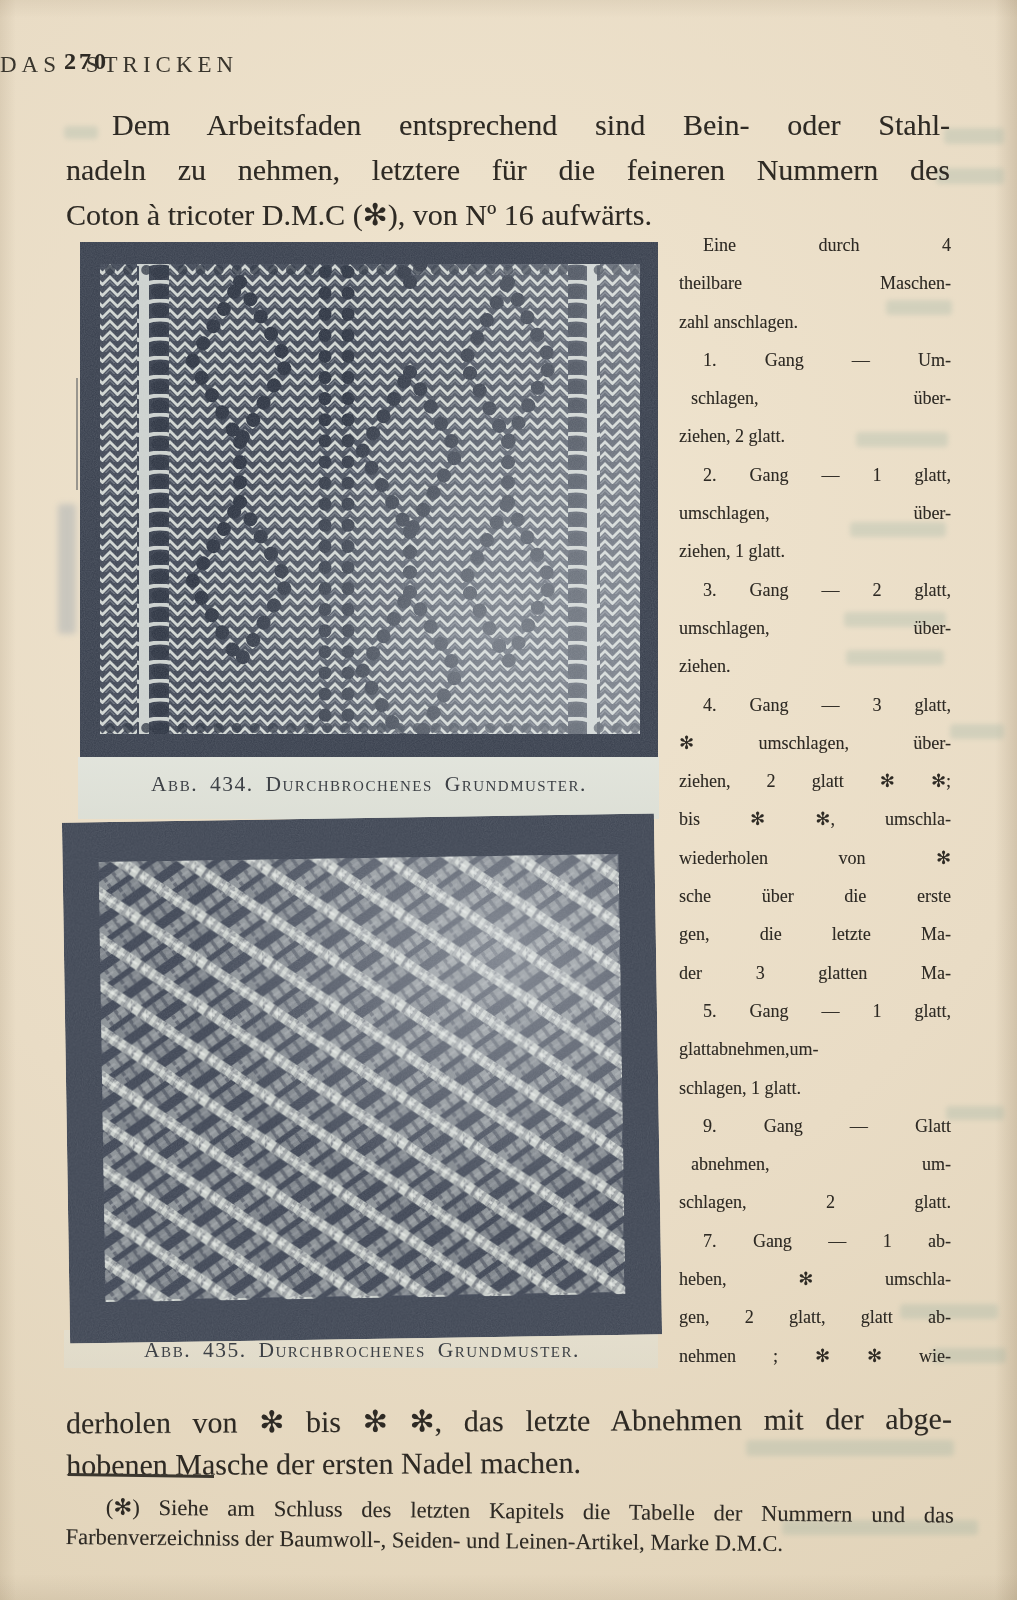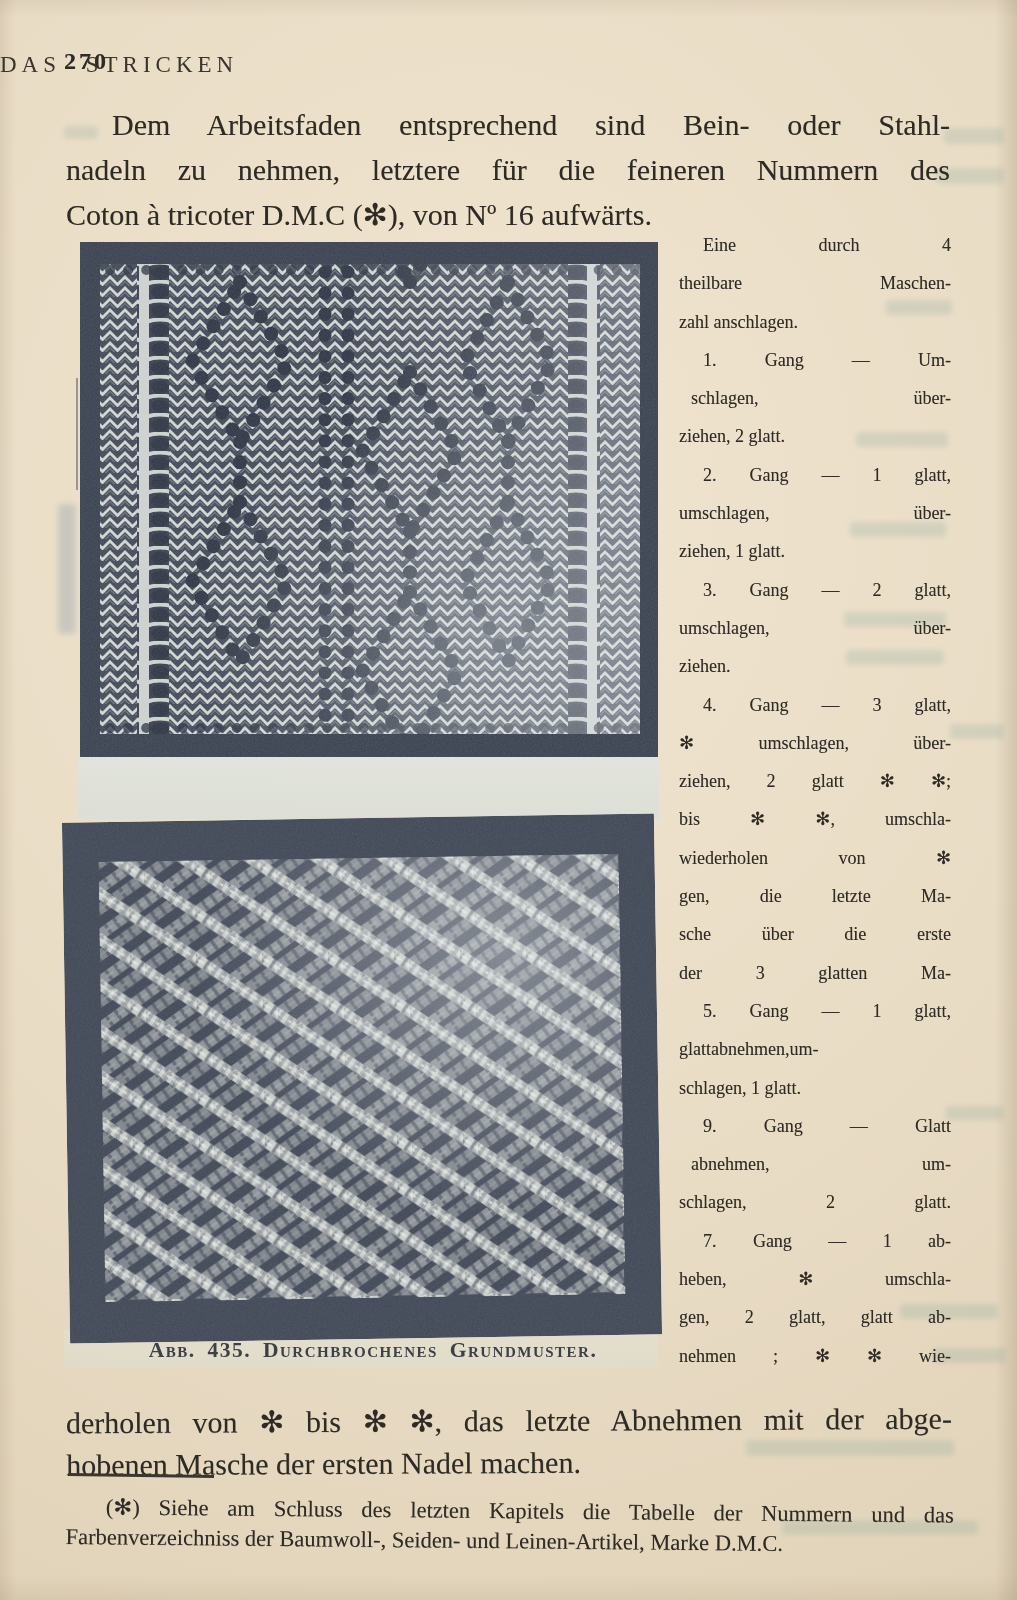--- a/index.html
+++ b/index.html
@@ -38,21 +38,21 @@
   .rcol .ind2{text-indent:12px;}
   .fnote .ind{text-indent:40px;}
   .band{position:absolute;}
   .band1{left:78px;top:757px;width:581px;height:62px;
         background:linear-gradient(#e0e5df,#dadfd8);opacity:.85;}
   .band2{left:64px;top:1330px;width:594px;height:38px;
         background:linear-gradient(#e2e2d6,#dcddd1);opacity:.55;}
   .cap{position:absolute;text-align:center;font-variant:small-caps;letter-spacing:1.5px;
        word-spacing:5px;font-size:21.5px;color:#3d4146;}
   .cap1{left:80px;top:772px;width:578px;}
-  .cap2{left:77px;top:1338px;width:592px;font-weight:bold;}
+  .cap2{left:66px;top:1338px;width:592px;}
   .fig{position:absolute;}
   .fig1{left:80px;top:242px;width:578px;height:515px;}
   .fig2{left:66px;top:818px;width:592px;height:521px;transform:rotate(-.9deg);}
   .g{position:absolute;background:#7fa296;opacity:.22;filter:blur(2.5px);border-radius:4px;}
   .gstrip{position:absolute;background:#93a0ac;opacity:.38;filter:blur(3px);border-radius:3px;}
   .gline{position:absolute;background:#4a4f55;opacity:.5;filter:blur(.5px);}
 </style>
 </head>
 <body>
 
@@ -140,20 +140,21 @@
           <path d="M428,40 L472,120 L428,200 L384,120 Z"></path>
           <path d="M428,260 L472,340 L428,420 L384,340 Z"></path>
           <path d="M428,200 L428,260"></path>
         </g>
       </g>
       <rect x="20" y="22" width="540" height="470" fill="url(#p1haze)"></rect>
       <rect x="20" y="22" width="540" height="470" fill="url(#p1haze2)"></rect>
       <rect width="578" height="515" fill="#000" filter="url(#p1grain)"></rect>
     </svg>
   </figure>
+  <figcaption class="cap cap1">Abb. 434. Durchbrochenes Grundmuster.</figcaption>
 
   <figure class="fig fig2" style="margin:0">
     <svg width="592" height="521" viewBox="0 0 592 521">
       <defs>
         <pattern id="p2mesh" width="66" height="46" patternUnits="userSpaceOnUse">
           <rect width="66" height="46" fill="#3a4150"></rect>
           <path d="M0,46 L66,0 M0,0 L66,46" stroke="#c8cdc9" stroke-width="11" fill="none"></path>
           <path d="M0,46 L66,0 M0,0 L66,46" stroke="#343b49" stroke-width="11" stroke-dasharray="3.5 7" opacity=".55" fill="none"></path>
           <path d="M0,46 L66,0 M0,0 L66,46" stroke="#eef1ed" stroke-width="2.4" stroke-dasharray="8 5" opacity=".7" fill="none"></path>
         </pattern>
@@ -191,22 +192,22 @@
       <div class="ln just">umschlagen, über-</div>
       <div class="ln end">ziehen, 1 glatt.</div>
       <div class="ln ind just">3. Gang — 2 glatt,</div>
       <div class="ln just">umschlagen, über-</div>
       <div class="ln end">ziehen.</div>
       <div class="ln ind just">4. Gang — 3 glatt,</div>
       <div class="ln just">✻ umschlagen, über-</div>
       <div class="ln just">ziehen, 2 glatt ✻ ✻;</div>
       <div class="ln just">bis ✻ ✻, umschla-</div>
       <div class="ln just">wiederholen von ✻</div>
+      <div class="ln just">sche über die erste</div>
       <div class="ln just">gen, die letzte Ma-</div>
-      <div class="ln just">sche über die erste</div>
       <div class="ln just">der 3 glatten Ma-</div>
       <div class="ln ind just">5. Gang — 1 glatt,</div>
       <div class="ln just">glattabnehmen,um-</div>
       <div class="ln end">schlagen, 1 glatt.</div>
       <div class="ln ind just">9. Gang — Glatt</div>
       <div class="ln ind2 just">abnehmen, um-</div>
       <div class="ln just">schlagen, 2 glatt.</div>
       <div class="ln ind just">7. Gang — 1 ab-</div>
       <div class="ln just">heben, ✻ umschla-</div>
       <div class="ln just">gen, 2 glatt, glatt ab-</div>

